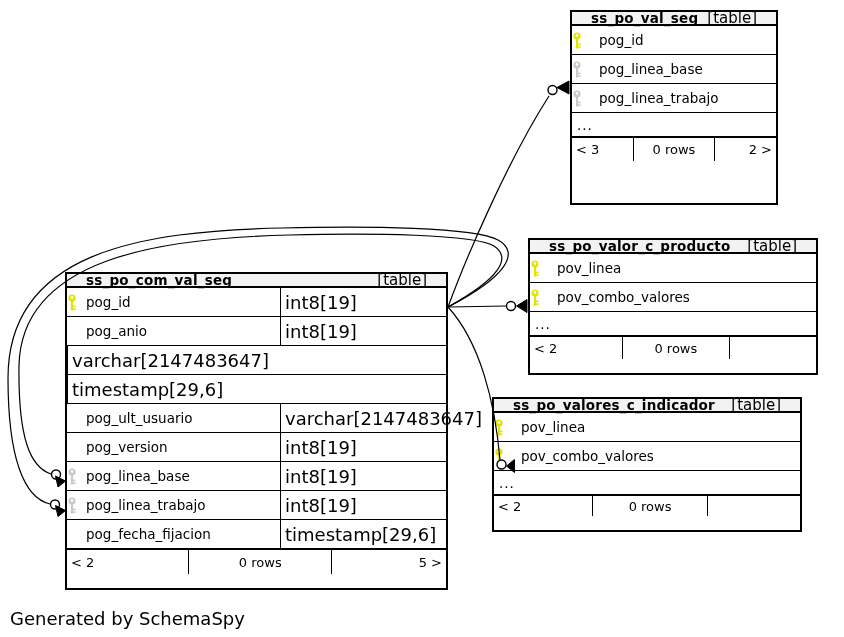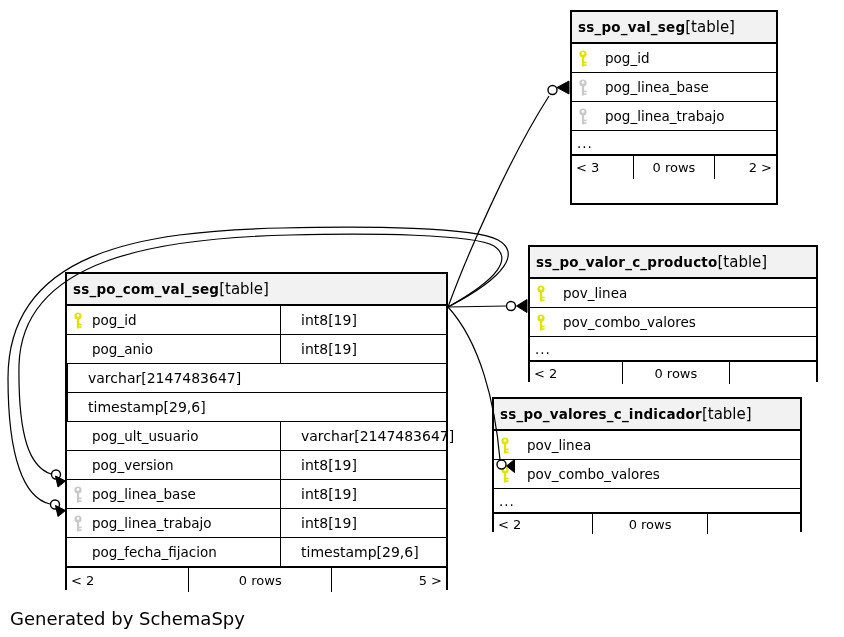--- a/index.html
+++ b/index.html
@@ -7,30 +7,30 @@
     --fk-color:#c9c9c9;
     --border-color:#000000;
     --header-bg:#f2f2f2;
   }
   *{box-sizing:border-box;margin:0;padding:0}
   html,body{width:844px;height:637px;background:#ffffff;overflow:hidden;
     font-family:"DejaVu Sans","Liberation Sans",sans-serif;color:#000}
   .canvas{position:relative;width:844px;height:637px;background:#fff}
 
   .entity{position:absolute;border:2px solid var(--border-color);background:#fff;z-index:2}
-  .ehead{display:flex;justify-content:flex-start;align-items:center;height:32px;
+  .ehead{display:flex;justify-content:space-between;align-items:center;height:14px;
     background:var(--header-bg);border-bottom:2px solid var(--border-color);
-    padding:0 6px;cursor:pointer}
+    padding:0 19px;cursor:pointer}
   .ename{font-weight:bold;font-size:13.5px;letter-spacing:.2px}
   .etag{font-size:15px}
   .erow{display:flex;align-items:center;height:29px;border-bottom:1px solid var(--border-color);
     font-size:13.5px;background:#fff}
-  .ncell{display:flex;align-items:center;height:100%;padding-left:6px;flex:0 0 auto}
+  .ncell{display:flex;align-items:center;height:100%;flex:0 0 auto}
   .tcell{display:flex;align-items:center;height:100%;border-left:1px solid var(--border-color);
-    padding-left:20px;flex:1 1 auto;font-size:14px}
+    padding-left:4px;flex:1 1 auto;font-size:18px}
   .key{display:inline-flex;width:11px;height:17px;margin-right:8px;flex:0 0 auto}
   .wgap .key{margin-right:16px}
   .key.none svg{visibility:hidden}
   .pk .kb{fill:var(--pk-color)}
   .fk .kb{fill:var(--fk-color)}
   .ell{height:24px;padding-left:5px;font-size:13.5px;letter-spacing:1px}
   .efoot{display:grid;grid-template-columns:32% 38% 30%;border-top:1px solid var(--border-color);
     font-size:13px;background:#fff}
   .efoot span{display:flex;align-items:center;height:100%}
   .fl{justify-content:flex-start;padding-left:4px}
@@ -124,21 +124,21 @@
       </span>
     </div>
     <div class="erow ell">...</div>
     <div class="efoot" style="height:24px;grid-template-columns:30% 40% 30%">
       <span class="fl">&lt; 3</span>
       <span class="fc">0 rows</span>
       <span class="fr">2 &gt;</span>
     </div>
   </div>
 
-  <div class="entity wgap" style="left:528px;top:245px;width:290px;height:137px">
+  <div class="entity wgap" style="left:528px;top:238px;width:290px;height:137px">
     <div class="ehead">
       <span class="ename">ss_po_valor_c_producto</span>
       <span class="etag">[table]</span>
     </div>
     <div class="erow">
       <span class="ncell">
         <span class="key pk">
             <svg width="11" height="17" viewBox="0 0 11 17">
               <circle class="kb" cx="5" cy="4" r="3.6"></circle>
               <circle cx="5" cy="3.4" r="1.3" fill="#fff"></circle>

